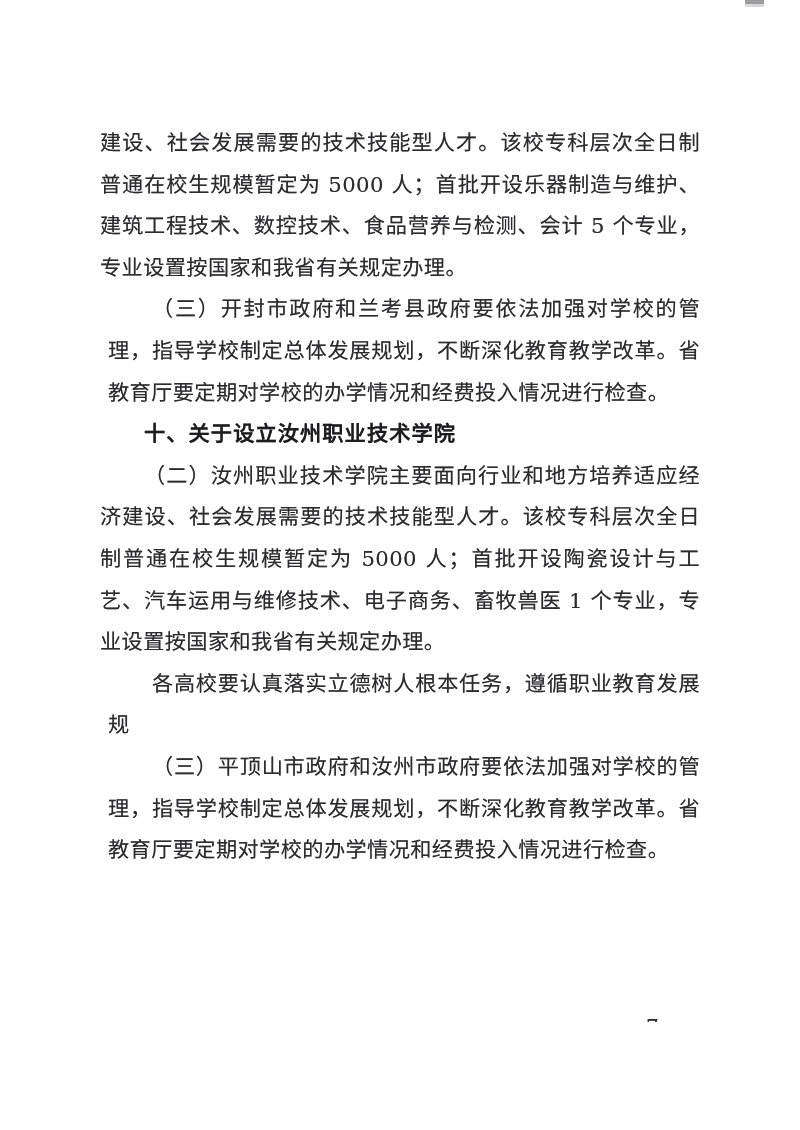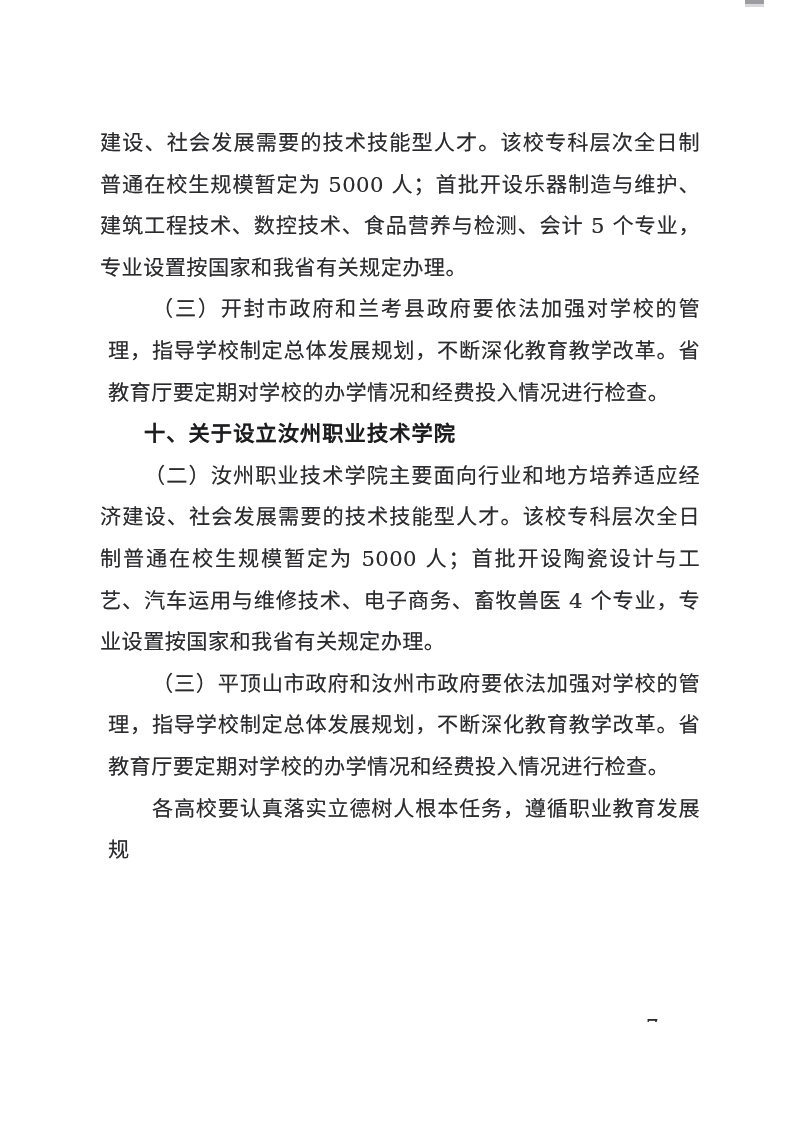--- a/index.html
+++ b/index.html
@@ -117,25 +117,25 @@
 
   <div class="text-column">
 
     <p class="para">建设、社会发展需要的技术技能型人才。该校专科层次全日制普通在校生规模暂定为 5000 人；首批开设乐器制造与维护、建筑工程技术、数控技术、食品营养与检测、会计 5 个专业，专业设置按国家和我省有关规定办理。</p>
 
     <p class="para indent">（三）开封市政府和兰考县政府要依法加强对学校的管理，指导学校制定总体发展规划，不断深化教育教学改革。省教育厅要定期对学校的办学情况和经费投入情况进行检查。</p>
 
     <h2 class="heading">十、关于设立汝州职业技术学院</h2>
 
 
-    <p class="para indent">（二）汝州职业技术学院主要面向行业和地方培养适应经济建设、社会发展需要的技术技能型人才。该校专科层次全日制普通在校生规模暂定为 5000 人；首批开设陶瓷设计与工艺、汽车运用与维修技术、电子商务、畜牧兽医 4 个专业，专业设置按国家和我省有关规定办理。</p>
+    <p class="para indent">（二）汝州职业技术学院主要面向行业和地方培养适应经济建设、社会发展需要的技术技能型人才。该校专科层次全日制普通在校生规模暂定为 5000 人；首批开设陶瓷设计与工艺、汽车运用与维修技术、电子商务、畜牧兽医 1 个专业，专业设置按国家和我省有关规定办理。</p>
+
+    <p class="para indent tail">各高校要认真落实立德树人根本任务，遵循职业教育发展规</p>
 
     <p class="para indent">（三）平顶山市政府和汝州市政府要依法加强对学校的管理，指导学校制定总体发展规划，不断深化教育教学改革。省教育厅要定期对学校的办学情况和经费投入情况进行检查。</p>
-
-    <p class="para indent tail">各高校要认真落实立德树人根本任务，遵循职业教育发展规</p>
 
   </div>
 
   <div class="page-footer">
     <span class="num">— 7 —</span>
   </div>
 
 </div>
 
 </body></html>

